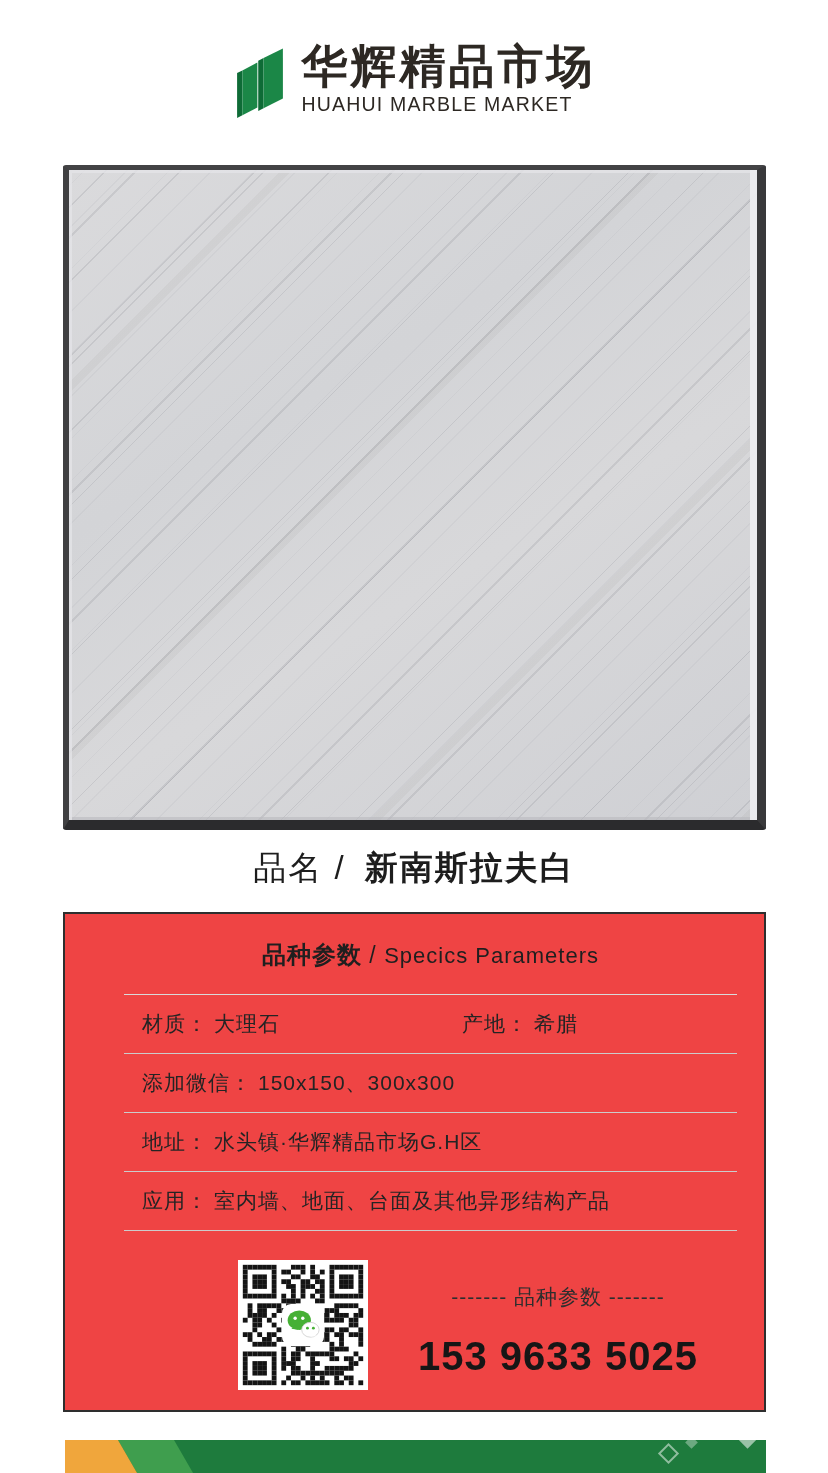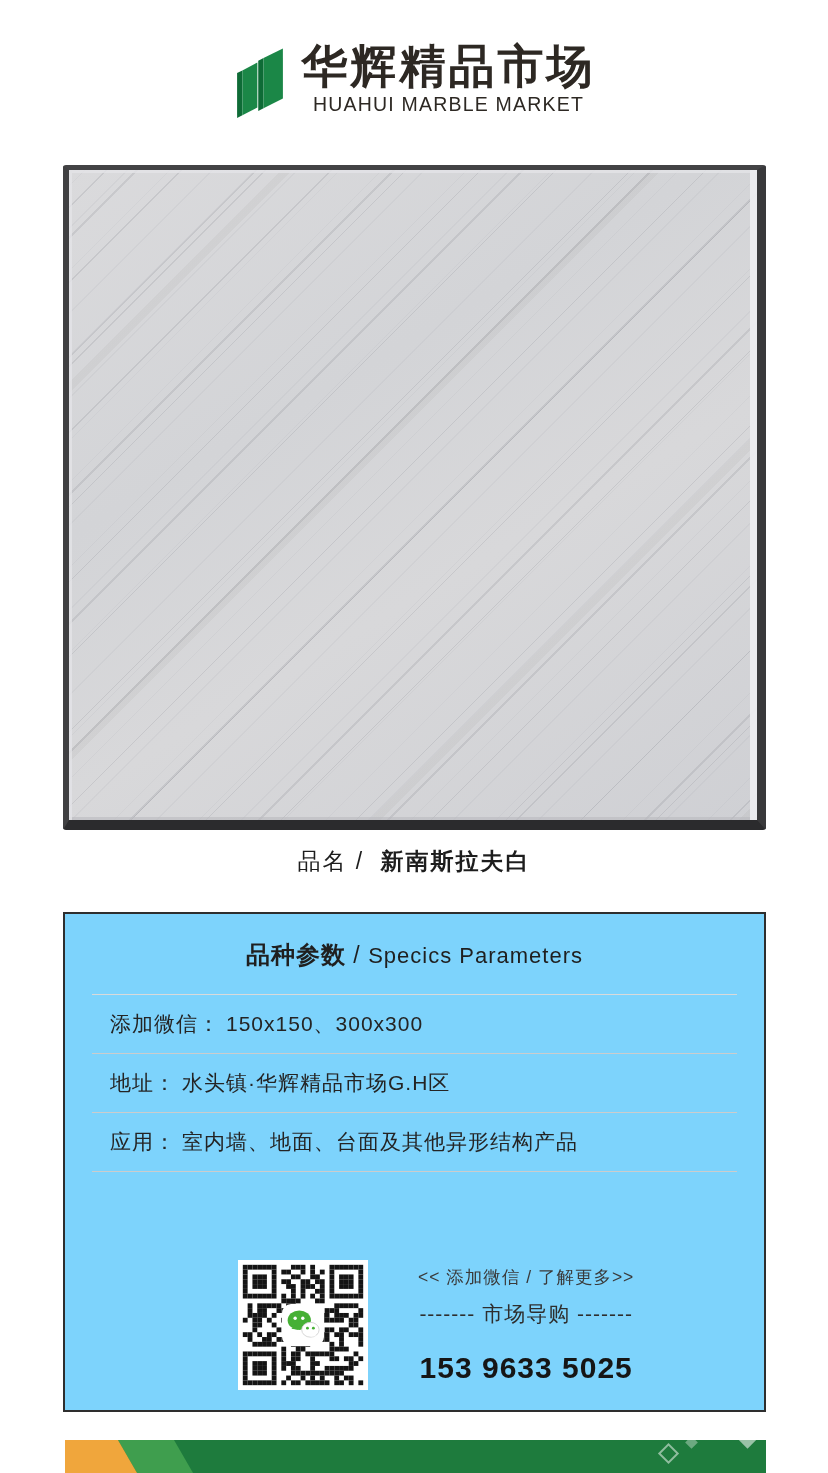--- a/index.html
+++ b/index.html
@@ -2,45 +2,45 @@
 <html><head>
 <meta charset="utf-8">
 <style>
   html,body{margin:0;padding:0;background:#ffffff;}
   .page{position:relative;width:828px;height:1473px;margin:0 auto;background:#ffffff;overflow:hidden;
         font-family:"Liberation Sans","DejaVu Sans",sans-serif;color:#222;}
 
   
   .brand{position:absolute;top:42px;left:0;right:0;display:flex;justify-content:center;align-items:flex-start;gap:15px;}
   .brand-icon{width:54px;height:74px;flex:0 0 auto;margin-top:2px;}
-  .brand-text{display:flex;flex-direction:column;align-items:center;}
+  .brand-text{display:flex;flex-direction:column;align-items:flex-start;}
   .brand-cn{font-size:46px;font-weight:bold;letter-spacing:3px;color:#2d2823;line-height:1.05;}
   .brand-en{font-size:19.5px;font-weight:normal;letter-spacing:1.2px;color:#2d2823;margin-top:3px;}
 
   
   .slab{position:absolute;left:63px;top:165px;width:703px;height:665px;box-sizing:border-box;
         border-style:solid;border-width:5px 9px 10px 6px;
         border-color:#434345 #39393b #2b2b2d #404042;border-radius:3px;background:#d3d4d6;}
   .slab-face{width:100%;height:100%;
     background:
       repeating-linear-gradient(135deg, rgba(108,110,120,0) 0 26px, rgba(108,110,120,0.16) 26px 27px, rgba(108,110,120,0) 27px 53px),
       repeating-linear-gradient(135deg, rgba(88,90,100,0) 0 47px, rgba(88,90,100,0.13) 47px 49px, rgba(88,90,100,0) 49px 91px),
       repeating-linear-gradient(135deg, rgba(150,152,162,0) 0 11px, rgba(150,152,162,0.10) 11px 12px, rgba(150,152,162,0) 12px 30px),
       repeating-linear-gradient(135deg, rgba(120,118,110,0) 0 150px, rgba(120,118,110,0.07) 150px 158px, rgba(120,118,110,0) 158px 261px),
       linear-gradient(150deg,#dadadc 0%,#d3d4d7 35%,#d8d8da 60%,#cfd0d4 100%);
     box-shadow: inset -7px 0 0 rgba(236,236,239,0.95), inset 3px 3px 0 rgba(228,228,231,0.8), inset 0 -3px 0 rgba(185,185,190,0.6);}
 
   
-  .product-line{position:absolute;top:846px;left:0;right:0;text-align:center;font-size:23px;color:#1d1d1d;letter-spacing:2px;}
+  .product-line{position:absolute;top:846px;left:0;right:0;text-align:center;font-size:33px;color:#1d1d1d;letter-spacing:2px;}
   .pl-label{font-weight:normal;}
   .pl-name{font-weight:bold;margin-left:8px;}
 
   
   .specs-box{position:absolute;left:63px;top:912px;width:703px;height:500px;box-sizing:border-box;
-             border:2px solid #2e2e2e;background:#7dd3fc;}
+             border:2px solid #2e2e2e;background:#ef4444;padding-left:32px;}
   .specs-title{padding-top:25px;text-align:center;color:#1f1f1f;letter-spacing:1px;}
   .st-cn{font-size:24px;font-weight:bold;}
   .st-sep{font-size:23px;font-weight:normal;}
   .st-en{font-size:22px;font-weight:normal;}
   .title-divider{margin:23px 27px 0 27px;border-top:1px solid #dadada;height:0;}
   .spec-rows{margin:0 27px;}
   .spec-row{display:flex;align-items:baseline;padding:14px 0 15px 0;border-bottom:1px solid #cccccc;
             font-size:21px;line-height:29px;color:#242424;}
   .spec-cell{padding-left:18px;box-sizing:border-box;}
   .spec-cell.first{flex:0 0 320px;}
@@ -50,21 +50,21 @@
 
   
   .contact{position:absolute;left:173px;top:346px;display:flex;align-items:center;gap:50px;}
   .qr-wrap{position:relative;width:130px;height:130px;background:#fff;flex:0 0 auto;}
   .qr-wrap svg.qr{display:block;width:130px;height:130px;}
   .wx-badge{position:absolute;left:50%;top:50%;width:42px;height:42px;transform:translate(-50%,-50%);
             background:#fff;border-radius:9px;display:flex;align-items:center;justify-content:center;}
   .contact-text{text-align:center;}
   .ct-hint{font-size:17.5px;color:#3a3a3a;letter-spacing:1px;}
   .ct-guide{font-size:21px;color:#2e2e2e;margin-top:11px;letter-spacing:1px;}
-  .ct-phone{font-size:30px;font-weight:bold;color:#161616;margin-top:23px;letter-spacing:1px;}
+  .ct-phone{font-size:40px;font-weight:bold;color:#161616;margin-top:23px;letter-spacing:1px;}
 
   
   .banner{position:absolute;left:65px;top:1440px;width:701px;height:33px;background:#1e7b3d;overflow:hidden;}
   .band{position:absolute;top:0;height:100%;transform:skewX(30deg);transform-origin:top left;}
   .band-orange{left:-26px;width:79px;background:#f0a63c;}
   .band-lightgreen{left:53px;width:56px;background:#3f9e4e;}
   .wm{position:absolute;border:2px solid rgba(255,255,255,0.5);transform:rotate(45deg);}
   .wm.a{width:11px;height:11px;left:596px;top:6px;}
   .wm.b{width:9px;height:9px;left:622px;top:-2px;background:rgba(255,255,255,0.35);border:none;}
   .wm.c{width:13px;height:13px;left:676px;top:-7px;background:rgba(255,255,255,0.55);border:none;}
@@ -96,20 +96,28 @@
     <span class="pl-name">新南斯拉夫白</span>
   </div>
 
   <section class="specs-box">
     <div class="specs-title">
       <span class="st-cn">品种参数</span><span class="st-sep"> / </span><span class="st-en">Specics Parameters</span>
     </div>
     <div class="title-divider"></div>
 
     <div class="spec-rows">
+      <div class="spec-row">
+        <div class="spec-cell first">
+          <span class="spec-label">材质：</span><span class="spec-value">大理石</span>
+        </div>
+        <div class="spec-cell">
+          <span class="spec-label">产地：</span><span class="spec-value">希腊</span>
+        </div>
+      </div>
       <div class="spec-row">
         <div class="spec-cell">
           <span class="spec-label">添加微信：</span><span class="spec-value">150x150、300x300</span>
         </div>
       </div>
       <div class="spec-row">
         <div class="spec-cell full">
           <span class="spec-label">地址：</span><span class="spec-value">水头镇·华辉精品市场G.H区</span>
         </div>
       </div>
@@ -458,22 +466,21 @@
             <circle cx="9.6" cy="10.6" r="1.6" fill="#ffffff"></circle>
             <circle cx="16.8" cy="10.6" r="1.6" fill="#ffffff"></circle>
             <ellipse cx="24" cy="21.5" rx="8.2" ry="7" fill="#ffffff" stroke="#cfcfcf" stroke-width="0.8"></ellipse>
             <polygon points="29.5,27.5 26.2,24.8 24.4,28.2" fill="#ffffff"></polygon>
             <circle cx="21.2" cy="20" r="1.35" fill="#46b035"></circle>
             <circle cx="26.8" cy="20" r="1.35" fill="#46b035"></circle>
           </svg>
         </div>
       </div>
       <div class="contact-text">
-        <div class="ct-hint">&lt;&lt; 添加微信 / 了解更多&gt;&gt;</div>
-        <div class="ct-guide">------- 市场导购 -------</div>
+        <div class="ct-guide">------- 品种参数 -------</div>
         <div class="ct-phone">153 9633 5025</div>
       </div>
     </div>
   </section>
 
   <footer class="banner">
     <div class="band band-lightgreen"></div>
     <div class="band band-orange"></div>
     <div class="wm a"></div>
     <div class="wm b"></div>

